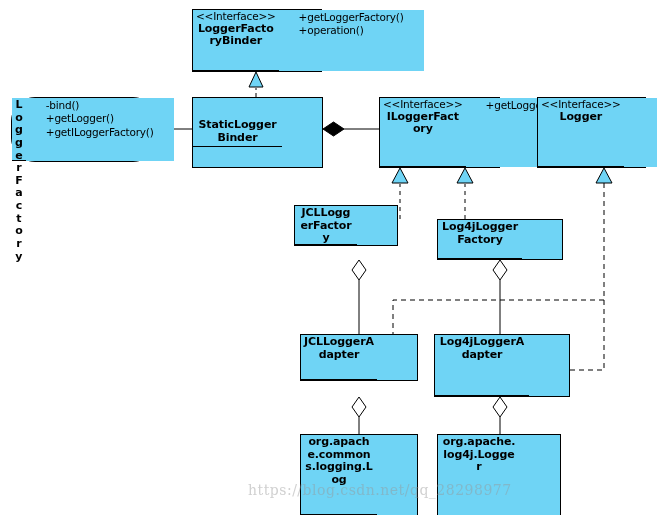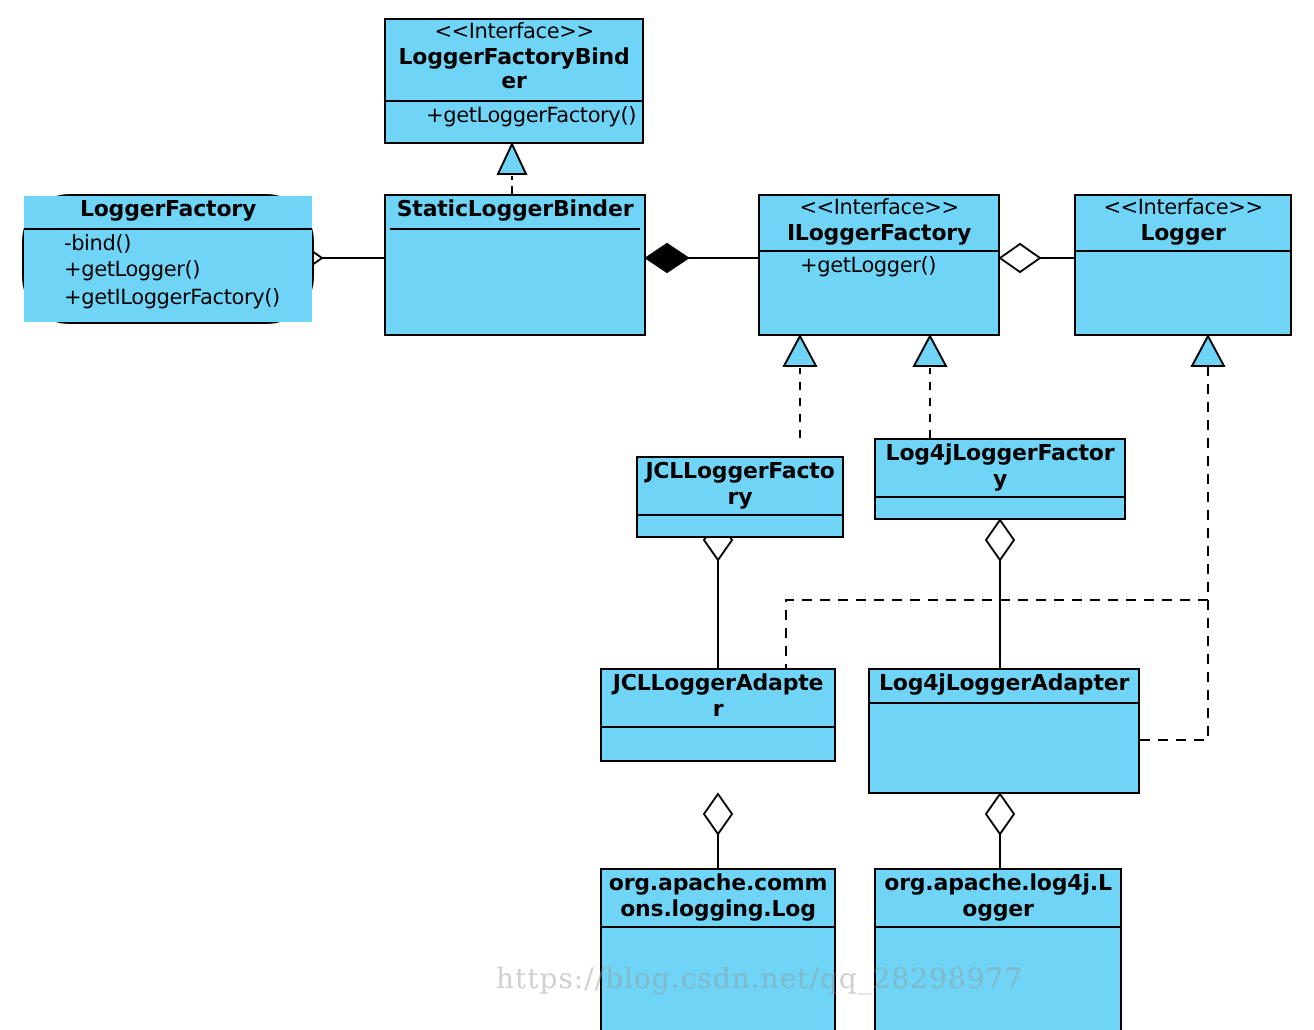--- a/index.html
+++ b/index.html
@@ -23,21 +23,21 @@
     width: 657px;
     height: 515px;
     pointer-events: none;
   }
   .uml-class {
     position: absolute;
     box-sizing: border-box;
     border: 1px solid #000000;
     background: #6FD4F5;
     display: flex;
-    flex-direction: column;
+    flex-direction: row;
     z-index: 5;
   }
   .uml-header {
     box-sizing: border-box;
     padding: 1px 3px 2px 3px;
     text-align: center;
     border-bottom: 1px solid #000000;
     background: #6FD4F5;
     line-height: 1.08;
   }
@@ -155,20 +155,21 @@
     </g>
   </svg>
 
   <div class="uml-class" style="left:192px; top:9px; width:130px; height:63px;">
     <div class="uml-header">
       <span class="stereotype">&lt;&lt;Interface&gt;&gt;</span>
       <span class="cname">LoggerFactoryBinder</span>
     </div>
     <div class="uml-body">
       <span class="member">+getLoggerFactory()</span>
+      <span class="member">+operation()</span>
     </div>
   </div>
 
   <div class="uml-class" style="left:11px; top:97px; width:146px; height:65px;border-radius:24px;">
     <div class="uml-header">
       <span class="cname">LoggerFactory</span>
     </div>
     <div class="uml-body">
       <span class="member">-bind()</span>
       <span class="member">+getLogger()</span>
@@ -194,21 +195,21 @@
   </div>
 
   <div class="uml-class" style="left:537px; top:97px; width:109px; height:71px;">
     <div class="uml-header">
       <span class="stereotype">&lt;&lt;Interface&gt;&gt;</span>
       <span class="cname">Logger</span>
     </div>
     <div class="uml-body"></div>
   </div>
 
-  <div class="uml-class" style="left:294px; top:228px; width:104px; height:41px;margin-left:24px;">
+  <div class="uml-class" style="left:294px; top:205px; width:104px; height:41px;">
     <div class="uml-header">
       <span class="cname">JCLLoggerFactory</span>
     </div>
     <div class="uml-body"></div>
   </div>
 
   <div class="uml-class" style="left:437px; top:219px; width:126px; height:41px;">
     <div class="uml-header">
       <span class="cname">Log4jLoggerFactory</span>
     </div>

